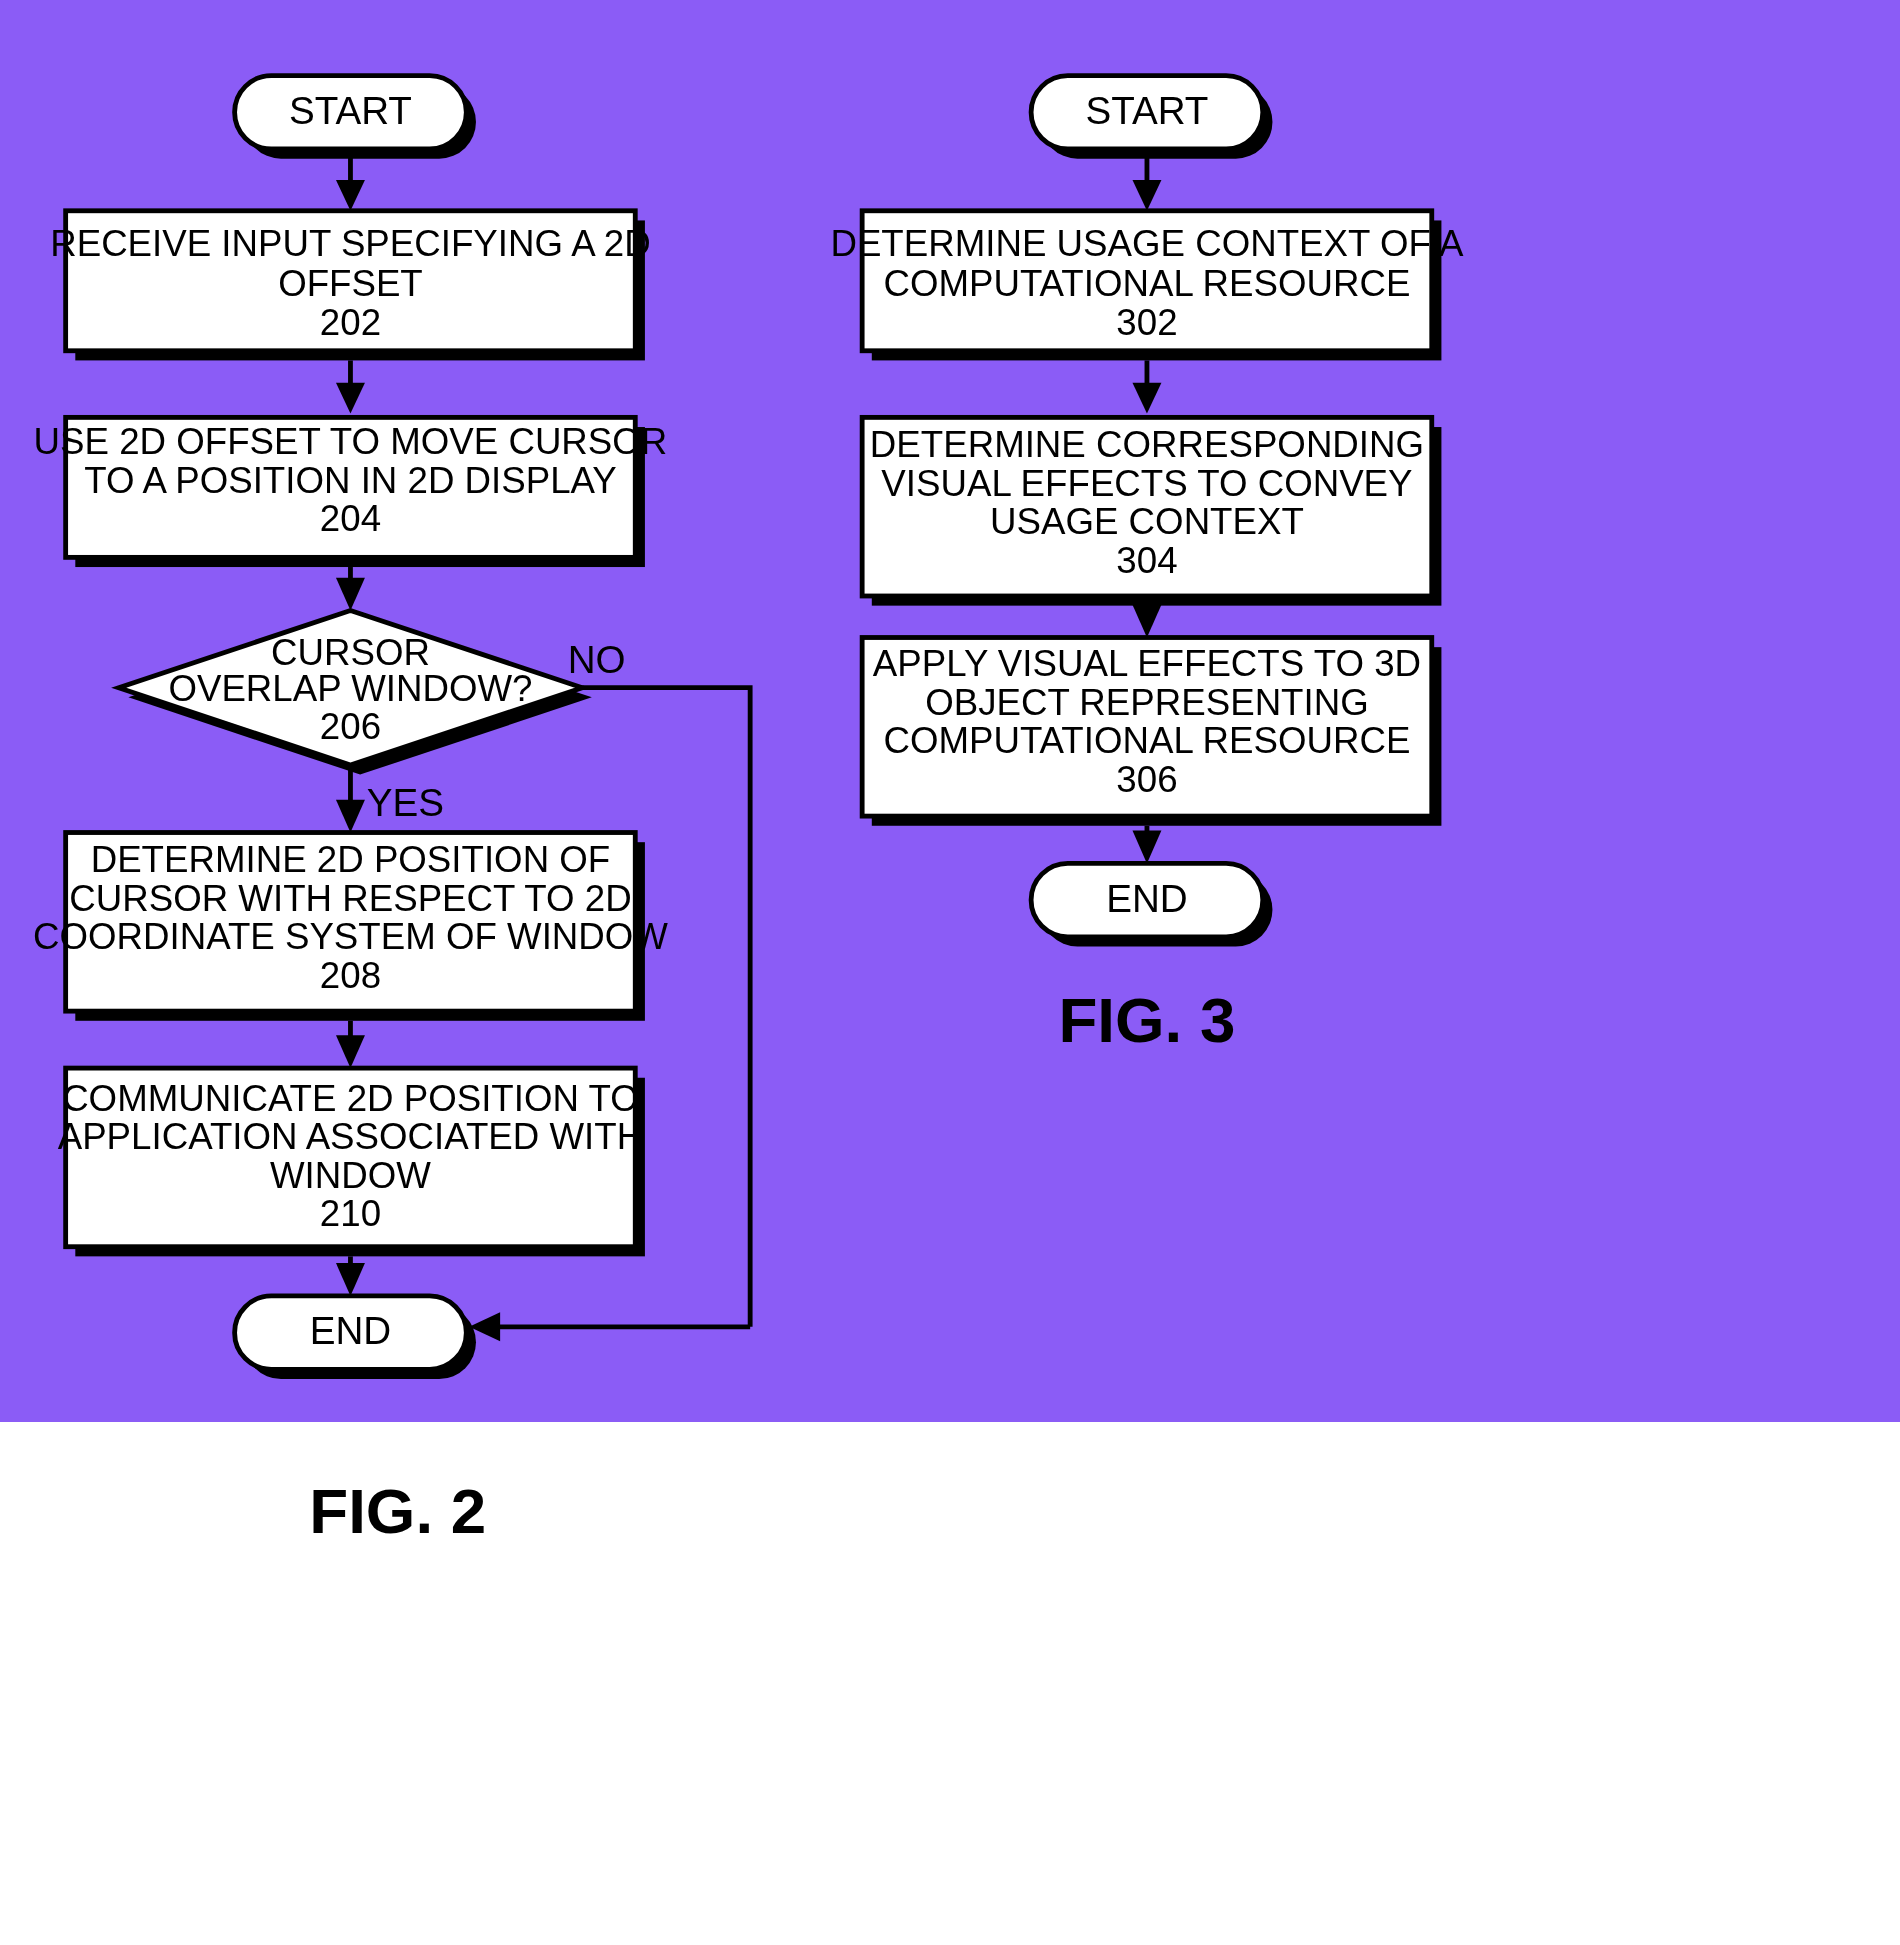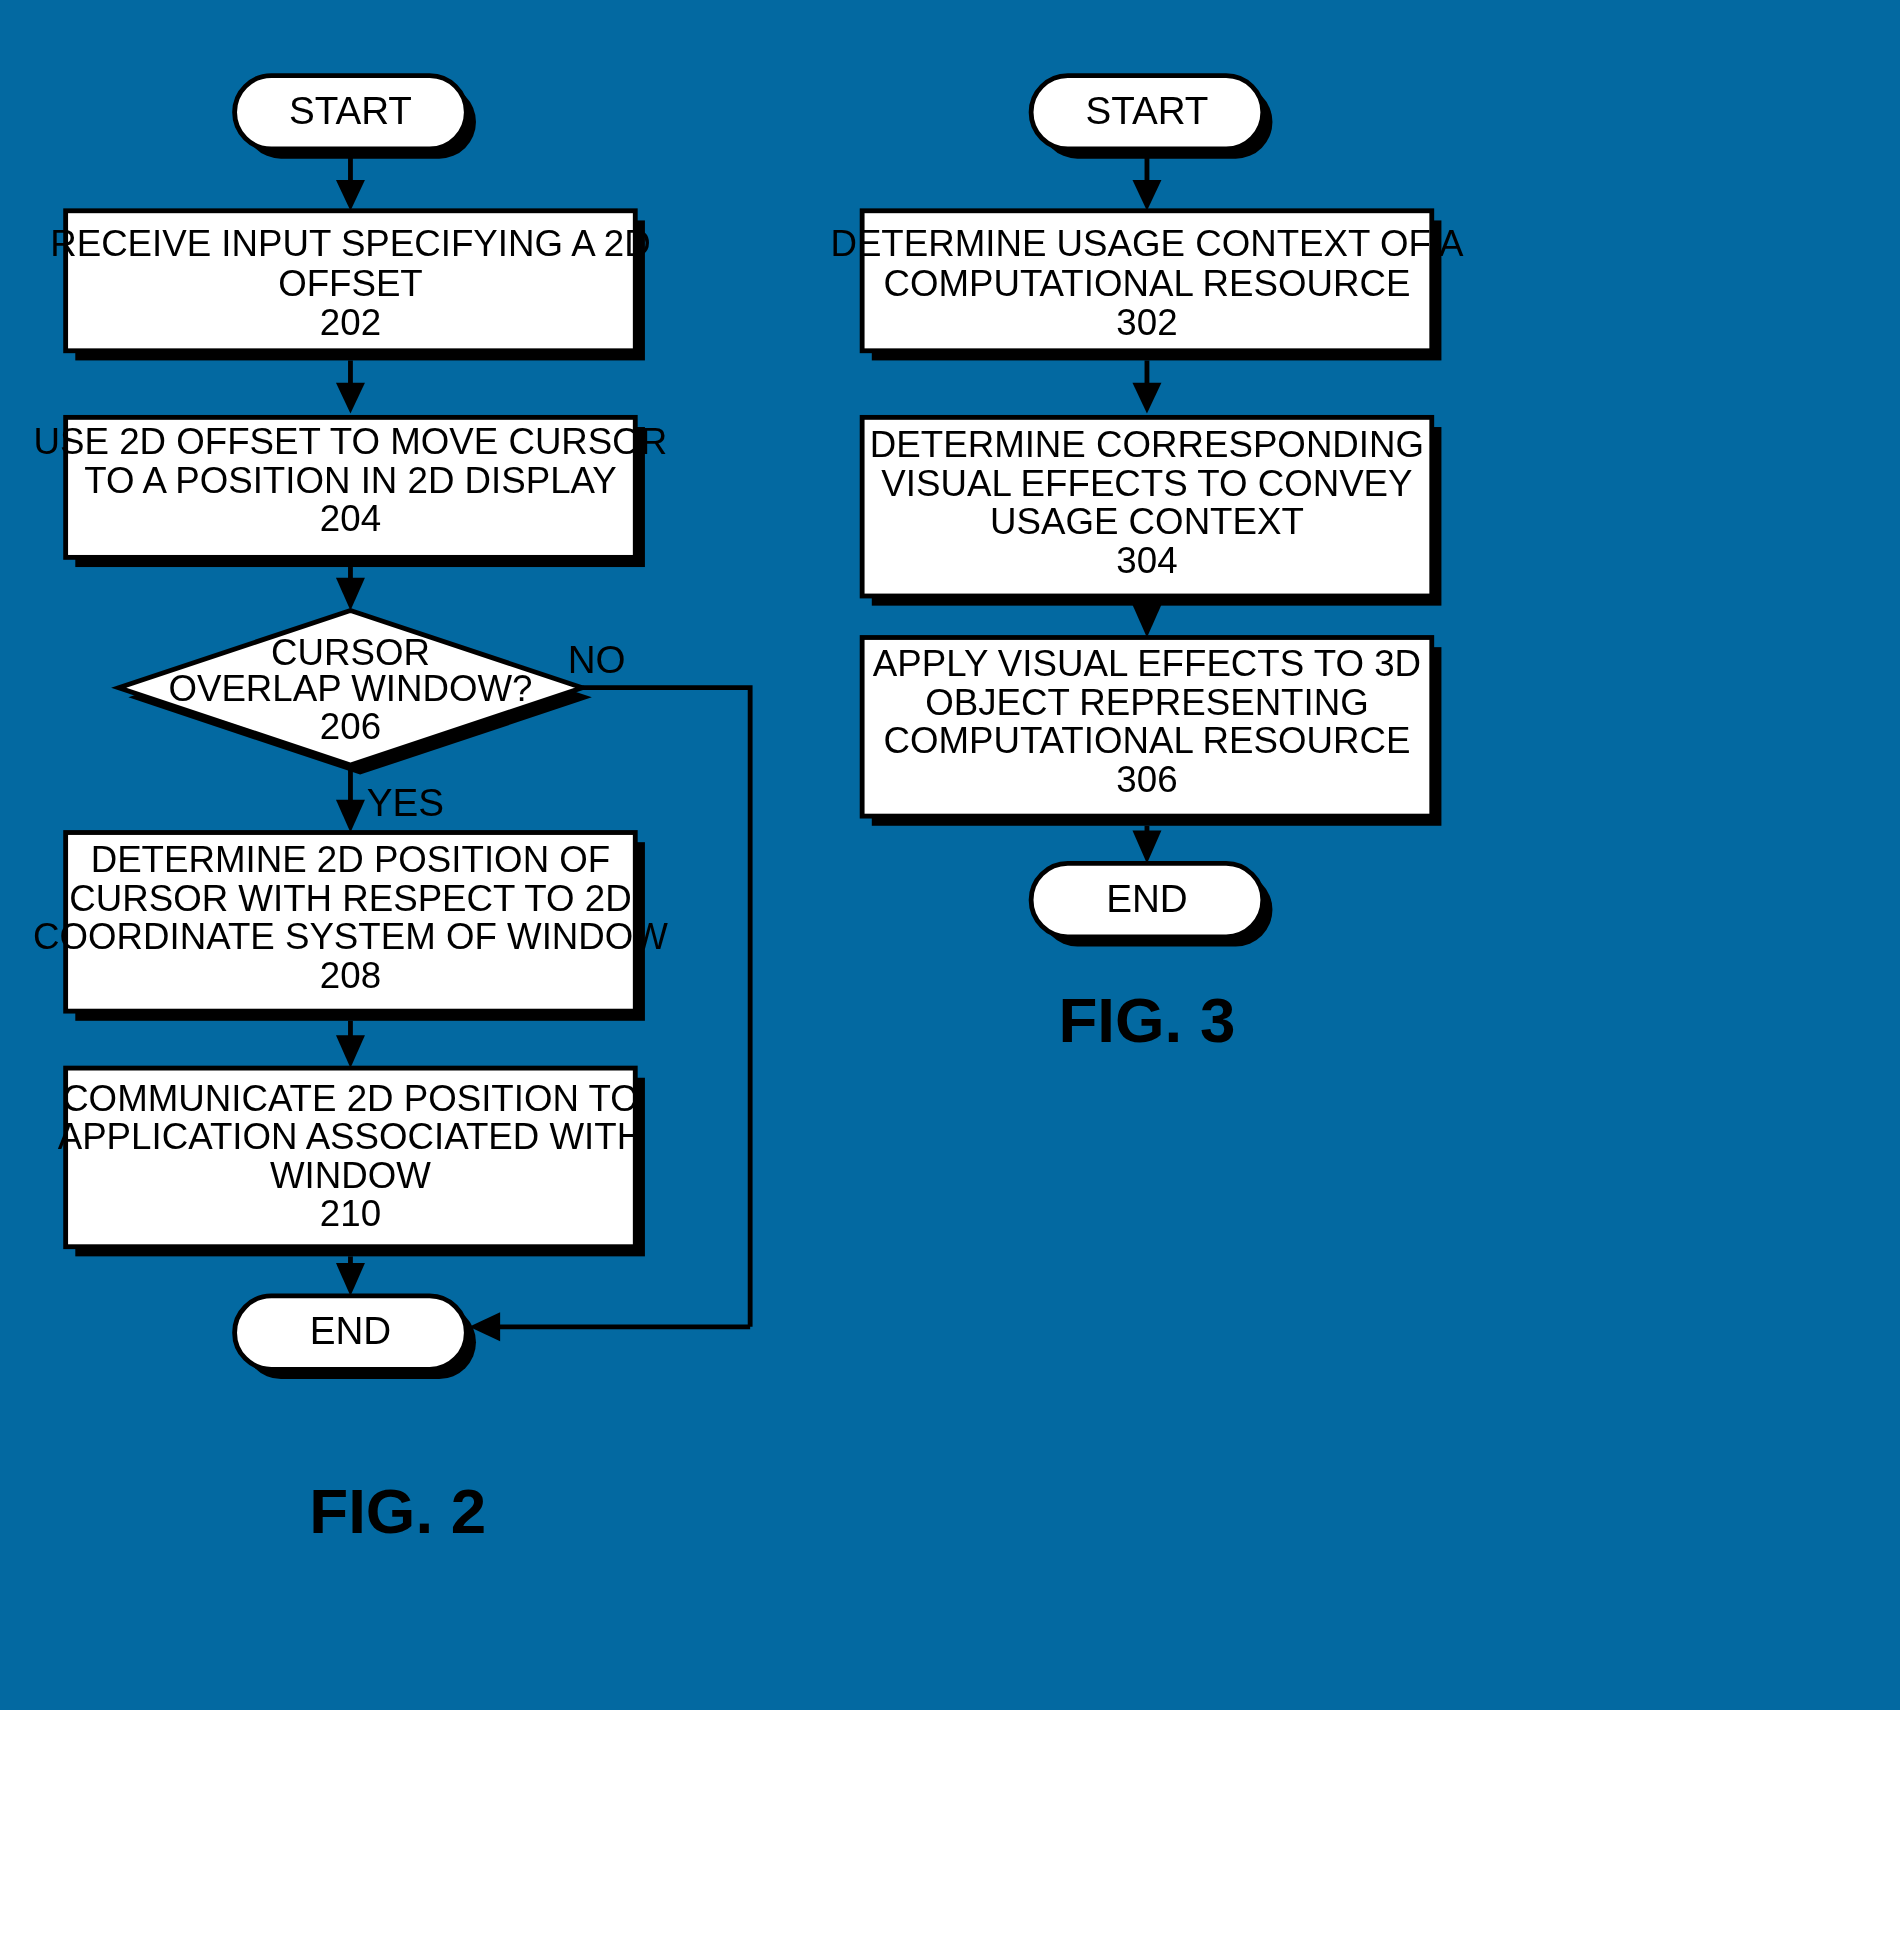--- a/index.html
+++ b/index.html
@@ -11,22 +11,22 @@
   body {
     width: 1900px;
     height: 1946px;
     font-family: "Liberation Sans", sans-serif;
     color: #000000;
     overflow: hidden;
   }
   #figure-sheet {
     position: relative;
     width: 1900px;
-    height: 1710px;
-    background: #0369a1;
+    height: 1422px;
+    background: #8b5cf6;
   }
   svg.flow-svg {
     position: absolute;
     top: 0;
     left: 0;
     width: 1900px;
     height: 1946px;
     display: block;
   }
   .node-shape {

